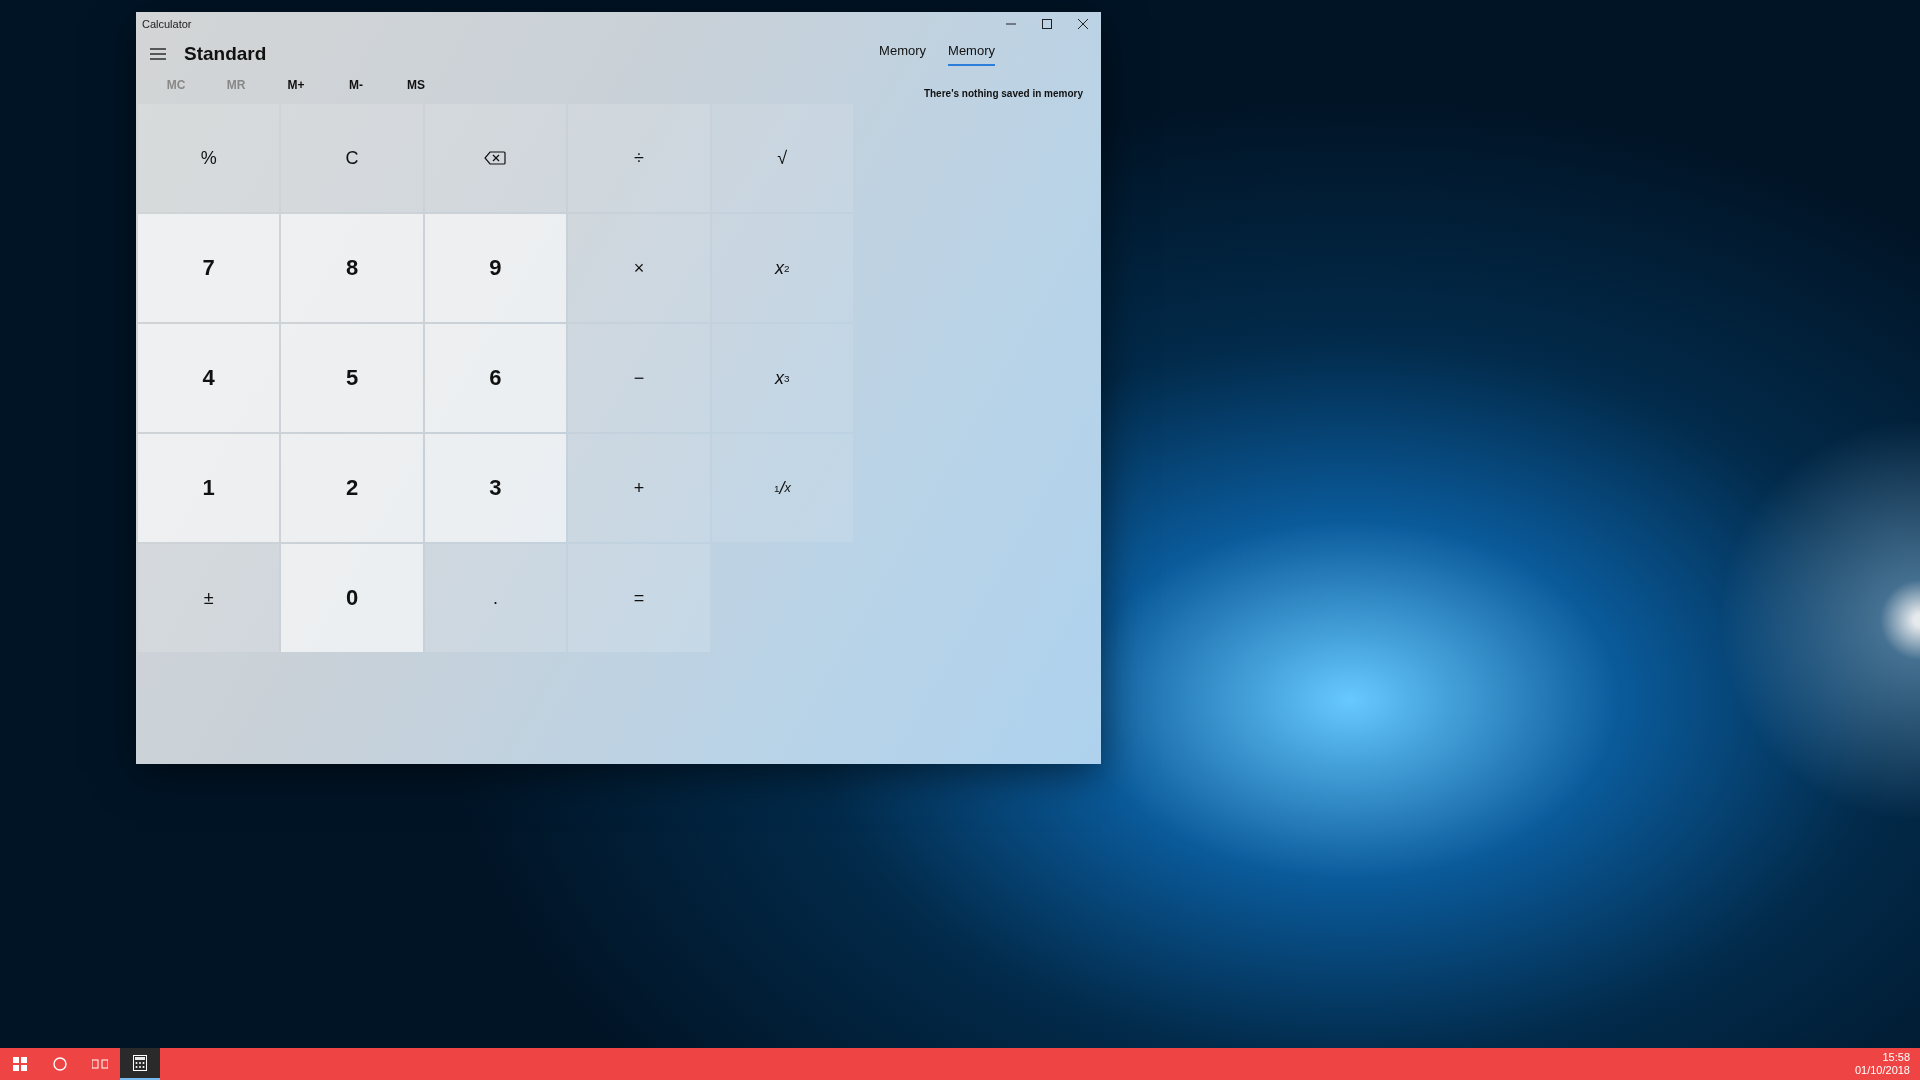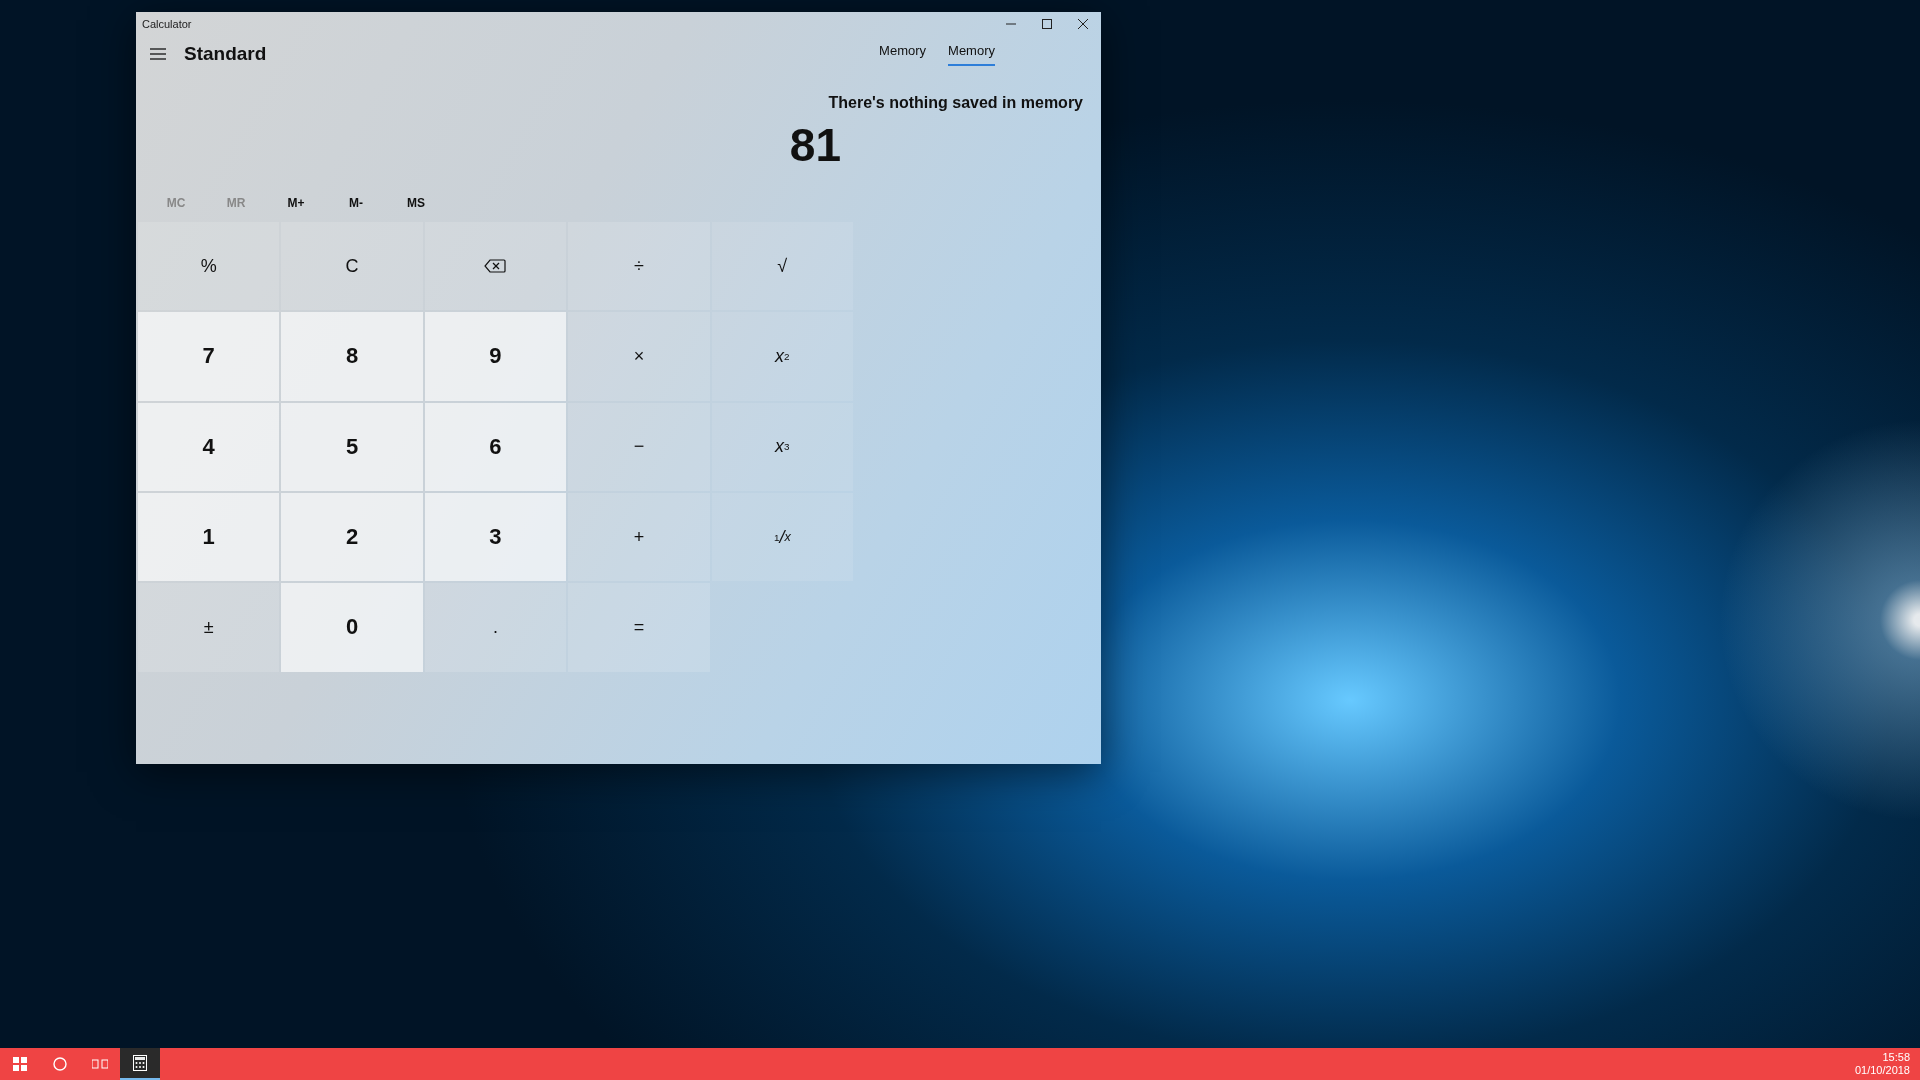--- a/index.html
+++ b/index.html
@@ -48,22 +48,22 @@
     padding: 6px 10px 2px 10px;
   }
   .hamburger{width:24px;height:24px;display:flex;align-items:center;justify-content:center;margin-right:14px}
   .mode-title{font-size:19px;font-weight:700;color:#111}
   .header .spacer{flex:1}
   .toptabs{display:flex;gap:22px;padding-right:96px;font-size:13px}
   .toptab{padding-bottom:6px;color:#111}
   .toptab.active{font-weight:400;border-bottom:2px solid #2d7ed9}
 
   .memorypane{
-    position:absolute; right:18px; top:82px;
-    font-size:16px; font-weight:600; color:#111;
+    position:absolute; right:18px; top:76px;
+    font-size:10px; font-weight:600; color:#111;
   }
 
   .display{
     text-align:right;
     font-size:46px;
     font-weight:600;
     padding:50px 260px 14px 0;
     color:#111;
   }
 
@@ -151,21 +151,20 @@
     <div class="mode-title">Standard</div>
     <div class="spacer"></div>
     <div class="toptabs">
       <div class="toptab">Memory</div>
       <div class="toptab active">Memory</div>
     </div>
   </div>
 
   <div class="memorypane">There's nothing saved in memory</div>
 
-  <div class="display">81</div>
 
   <div class="memrow">
     <div class="membtn disabled">MC</div>
     <div class="membtn disabled">MR</div>
     <div class="membtn">M+</div>
     <div class="membtn">M-</div>
     <div class="membtn">MS</div>
   </div>
 
   <div class="keypad">

